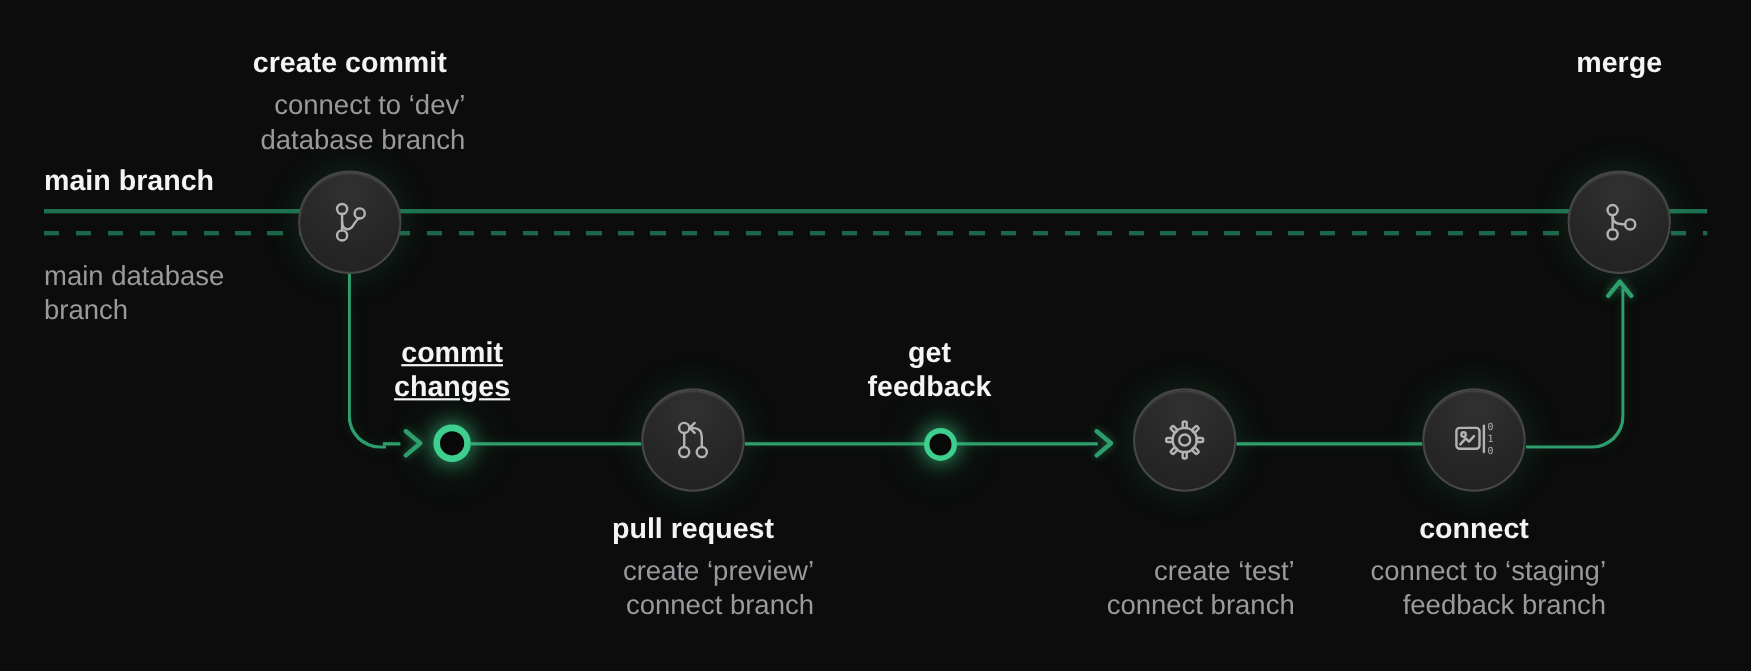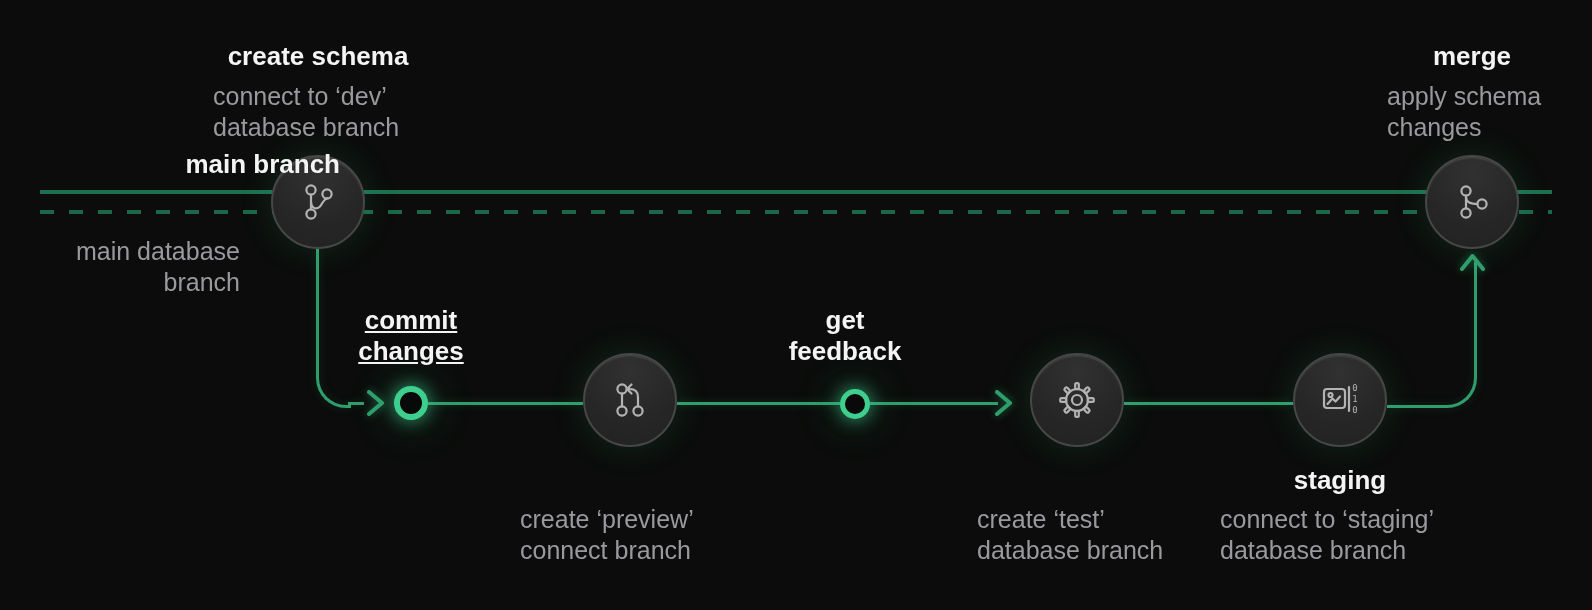--- a/index.html
+++ b/index.html
@@ -40,22 +40,22 @@
        background:#080908;border:6px solid var(--accent,#3ecf8e);
        box-shadow:0 0 16px 2px rgba(62,207,142,.55),0 0 40px 8px rgba(62,207,142,.18);z-index:3;}
   .dot.small{border-width:5px;}
   
   .arrow{position:absolute;z-index:2;filter:drop-shadow(0 0 4px rgba(62,207,142,.45));}
   .arrow path{stroke:var(--line-bright,#2f9e6c);stroke-width:4;fill:none;stroke-linecap:round;stroke-linejoin:round;}
   
   .title{position:absolute;color:var(--title-text,#f4f4f4);font-weight:700;
          font-size:26px;line-height:31px;text-align:center;z-index:4;}
   .subtitle{position:absolute;color:var(--subtitle-text,#9a9a9e);font-weight:400;
-            font-size:25px;line-height:31px;text-align:left;z-index:4;}
-  .left-align{text-align:right;}
+            font-size:25px;line-height:31px;text-align:right;z-index:4;}
+  .left-align{text-align:left;}
 </style>
 </head>
 <body>
 
 <div id="stage">
 
   <div class="hline" style="left:40px;top:190px;width:1512px;"></div>
   <div class="hline dashed" style="left:40px;top:210px;width:1512px;"></div>
 
   <div class="elbow down-right" style="left:316px;top:249px;width:32px;height:156px;"></div>
@@ -134,30 +134,30 @@
         <circle cx="16" cy="33" r="4.6"></circle>
       <line x1="16" y1="15.6" x2="16" y2="28.4"></line>
       <circle cx="32" cy="24" r="4.6"></circle>
       <path d="M16 17 C16 22 20 24 27.4 24"></path>
     </svg>
   </div>
 
   <div class="title left-align" style="left:40px;top:149px;width:300px;">main branch</div>
   <div class="subtitle left-align" style="left:40px;top:236px;width:200px;">main database branch</div>
 
-  <div class="title" style="left:188px;top:41px;width:260px;">create schema</div>
+  <div class="title" style="left:188px;top:41px;width:260px;">create commit</div>
   <div class="subtitle" style="left:213px;top:81px;width:210px;">connect to ‘dev’ database branch</div>
 
   <div class="title" style="left:341px;top:305px;width:140px;text-decoration:underline;">commit changes</div>
 
+  <div class="title" style="left:500px;top:465px;width:260px;">pull request</div>
   <div class="subtitle" style="left:520px;top:504px;width:220px;">create ‘preview’ connect branch</div>
 
   <div class="title" style="left:770px;top:305px;width:150px;">get feedback</div>
 
-  <div class="subtitle" style="left:977px;top:504px;width:200px;">create ‘test’ database branch</div>
+  <div class="subtitle" style="left:977px;top:504px;width:200px;">create ‘test’ connect branch</div>
 
-  <div class="title" style="left:1210px;top:465px;width:260px;">staging</div>
-  <div class="subtitle" style="left:1220px;top:504px;width:240px;">connect to ‘staging’ database branch</div>
+  <div class="title" style="left:1210px;top:465px;width:260px;">connect</div>
+  <div class="subtitle" style="left:1220px;top:504px;width:240px;">connect to ‘staging’ feedback branch</div>
 
   <div class="title" style="left:1342px;top:41px;width:260px;">merge</div>
-  <div class="subtitle" style="left:1387px;top:81px;width:170px;">apply schema changes</div>
 
 </div>
 
 </body></html>

